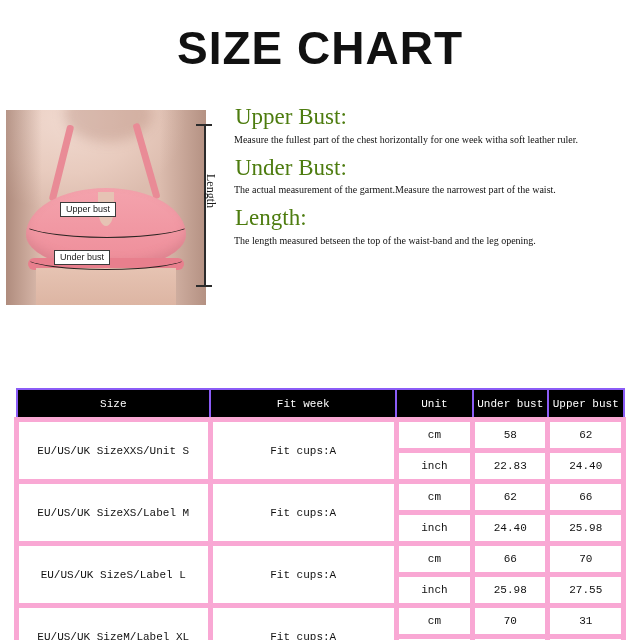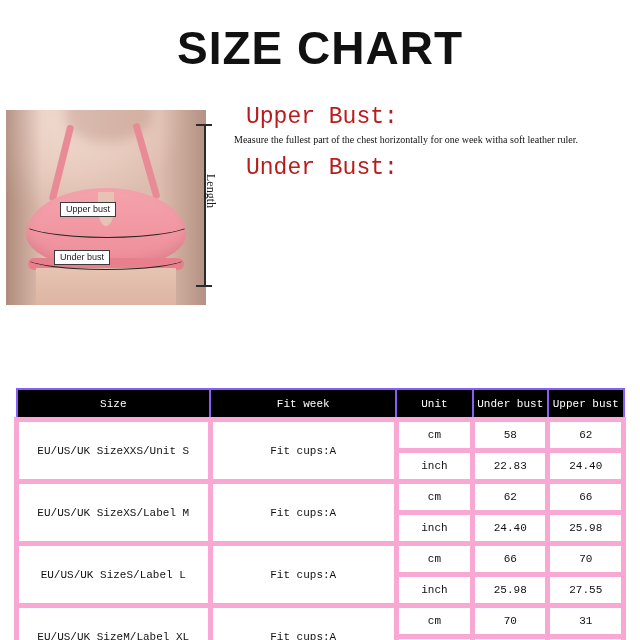--- a/index.html
+++ b/index.html
@@ -166,25 +166,25 @@
   }
 
   
   .texts {
     flex: 1 1 auto;
     padding-left: 6px;
     padding-right: 10px;
     margin-top: -6px;
   }
   .sec-head {
-    font-family: Liberation Mono, monospace;
+    font-family: Liberation Serif, serif;
     font-size: 23px;
     font-weight: normal;
-    color: #b91c1c;
-    margin: 0 0 2px 12px;
+    color: #4d7c0f;
+    margin: 0 0 2px 1px;
     line-height: 1.15;
   }
   .sec-body {
     font-family: "Liberation Serif", serif;
     font-size: 10px;
     color: #111;
     margin: 0 0 9px 0;
     line-height: 1.3;
   }
 
@@ -258,21 +258,24 @@
       <div class="vcap" style="left:190px; top:14px;"></div>
       <div class="vcap" style="left:190px; top:175px;"></div>
       <div class="vlabel" style="left:212px; top:64px;">Length</div>
     </div>
 
     <div class="texts">
       <h2 class="sec-head">Upper Bust:</h2>
       <p class="sec-body">Measure the fullest part of the chest horizontally for one week witha soft leather ruler.</p>
 
       <h2 class="sec-head">Under Bust:</h2>
-
+      <p class="sec-body">The actual measurement of the garment.Measure the narrowest part of the waist.</p>
+
+      <h2 class="sec-head">Length:</h2>
+      <p class="sec-body">The length measured betseen the top of the waist-band and the leg opening.</p>
     </div>
   </div>
 
   <div class="table-wrap">
     <table class="size-table">
       <thead>
         <tr>
           <th class="col-size">Size</th>
           <th class="col-fit">Fit week</th>
           <th class="col-unit">Unit</th>

